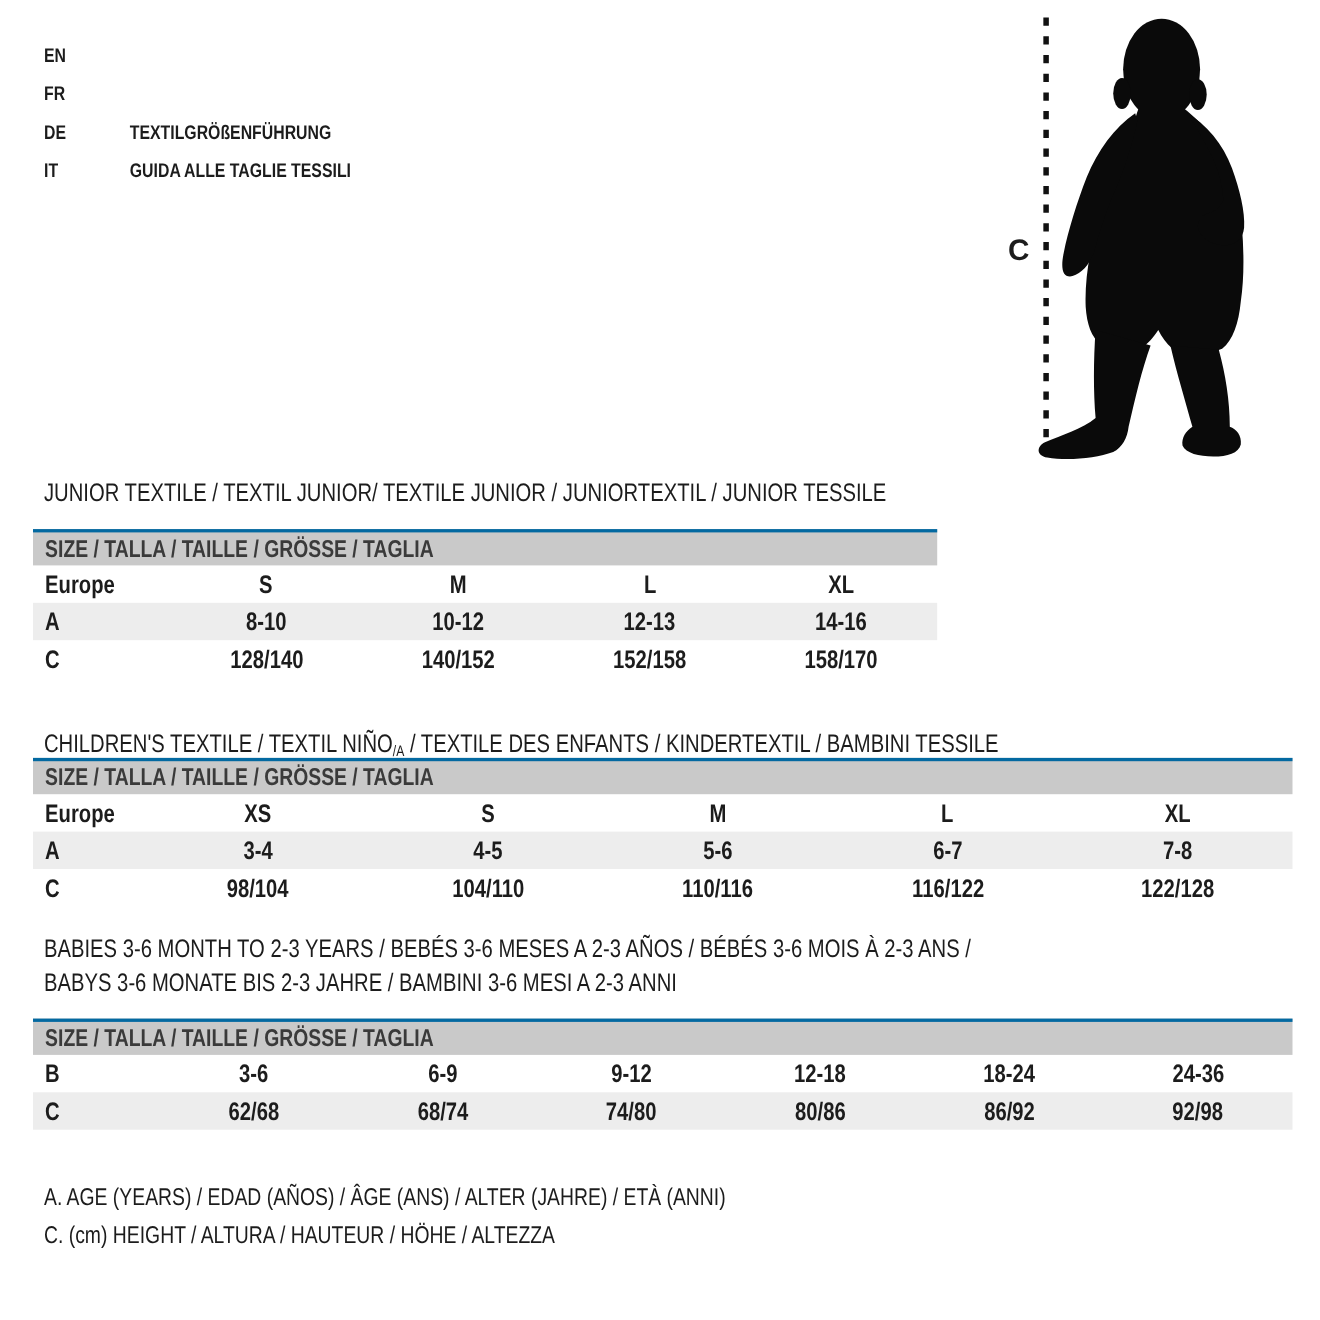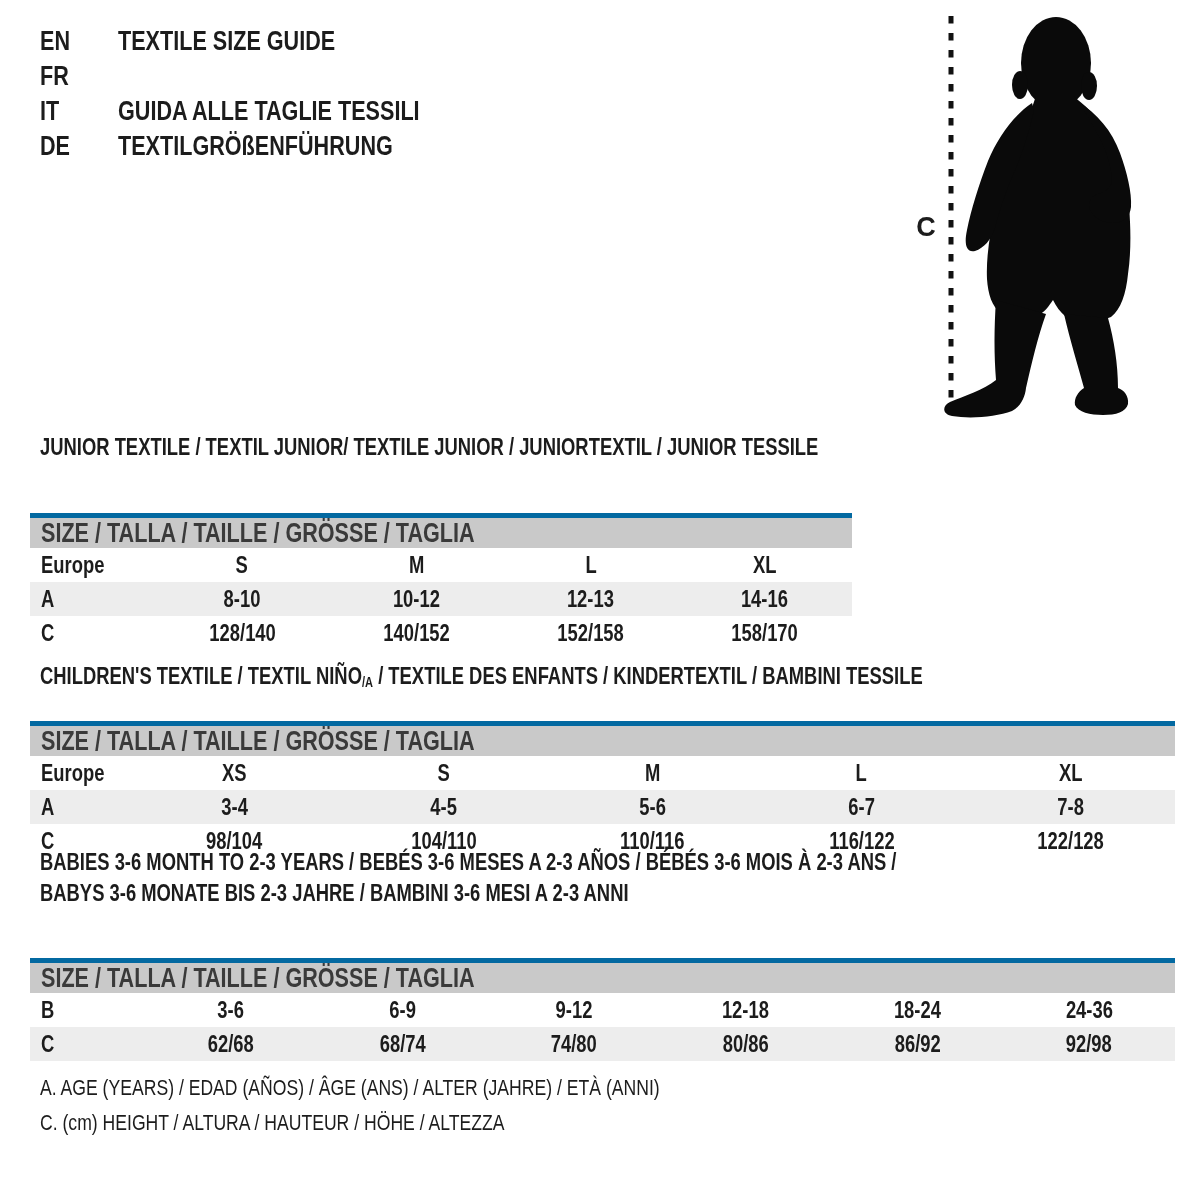--- a/index.html
+++ b/index.html
@@ -19,66 +19,65 @@
     white-space: nowrap;
   }
   .condc {
     display: inline-block;
     transform: scaleX(0.8);
     transform-origin: 50% 50%;
     white-space: nowrap;
   }
   
   .lang-block { position: absolute; left: 40px; top: 26px; }
-  .lang-row { display: flex; height: 35px; align-items: flex-start; font-weight: 700; font-size: 27px; }
+  .lang-row { display: flex; height: 35px; align-items: flex-end; font-weight: 700; font-size: 18px; }
   .lang-code { width: 78px; flex: 0 0 78px; }
   
   .figure { position: absolute; left: 890px; top: 0; width: 280px; height: 440px; }
   .figure svg { position: absolute; left: 0; top: 0; }
   .c-label { position: absolute; left: 911px; top: 212px; width: 30px; text-align: center; font-weight: 700; font-size: 27px; }
   
-  .sec-title { position: absolute; left: 40px; margin: 0; font-size: 23px; font-weight: 700; line-height: 26px; }
+  .sec-title { position: absolute; left: 40px; margin: 0; font-size: 23px; font-weight: 400; line-height: 26px; }
   .sub-small { font-size: 0.6em; vertical-align: -0.25em; letter-spacing: 0; }
   .table { position: absolute; left: 30px; }
   .bar {
-    height: 30px; background: #c9c9c9; border-top: 5px solid #0369a1;
+    height: 30px; background: #c9c9c9; border-top: 3px solid #0369a1;
     display: flex; align-items: center; padding-left: 11px;
-    font-weight: 700; font-size: 27px; color: #3a3a3a; margin-top: 32px;
+    font-weight: 700; font-size: 22px; color: #3a3a3a;
   }
   .trow { display: flex; height: 34px; align-items: center; font-weight: 700; font-size: 23px; justify-content: space-between; }
   .trow.shade { background: #ededed; }
   .cell { display: flex; align-items: center; justify-content: center; flex: 1 1 0; overflow: visible; }
   .cell.rowlabel { flex: 0 0 auto; justify-content: flex-start; padding-left: 11px; }
   .jr .cell.rowlabel { width: 114px; }
   .ch .cell.rowlabel { width: 89px; }
   .bb .cell.rowlabel { width: 104px; }
   
   .footnotes { position: absolute; left: 40px; top: 1066px; }
   .footnote { height: 35px; display: flex; align-items: flex-end; font-weight: 400; font-size: 22px; }
 </style>
 </head>
 <body>
 
 <div class="canvas">
 
   <div class="lang-block">
     <div class="lang-row">
       <span class="lang-code"><span class="cond">EN</span></span>
-      <span class="lang-label"><span class="cond">TEXTILE SIZE GUIDE</span></span>
     </div>
     <div class="lang-row">
       <span class="lang-code"><span class="cond">FR</span></span>
+    </div>
+    <div class="lang-row">
+      <span class="lang-code"><span class="cond">DE</span></span>
+      <span class="lang-label"><span class="cond">TEXTILGRÖßENFÜHRUNG</span></span>
     </div>
     <div class="lang-row">
       <span class="lang-code"><span class="cond">IT</span></span>
       <span class="lang-label"><span class="cond">GUIDA ALLE TAGLIE TESSILI</span></span>
-    </div>
-    <div class="lang-row">
-      <span class="lang-code"><span class="cond">DE</span></span>
-      <span class="lang-label"><span class="cond">TEXTILGRÖßENFÜHRUNG</span></span>
     </div>
   </div>
 
   <div class="figure">
     <svg width="280" height="440" viewBox="890 0 280 440">
       <line x1="951" y1="16" x2="951" y2="414" stroke="#111111" stroke-width="5" stroke-dasharray="7.5 9.5"></line>
       <g fill="#0a0a0a">
         <ellipse cx="1056" cy="63" rx="35" ry="46"></ellipse>
         <ellipse cx="1020" cy="85" rx="8" ry="14"></ellipse>
         <ellipse cx="1089" cy="86" rx="8" ry="14"></ellipse>

